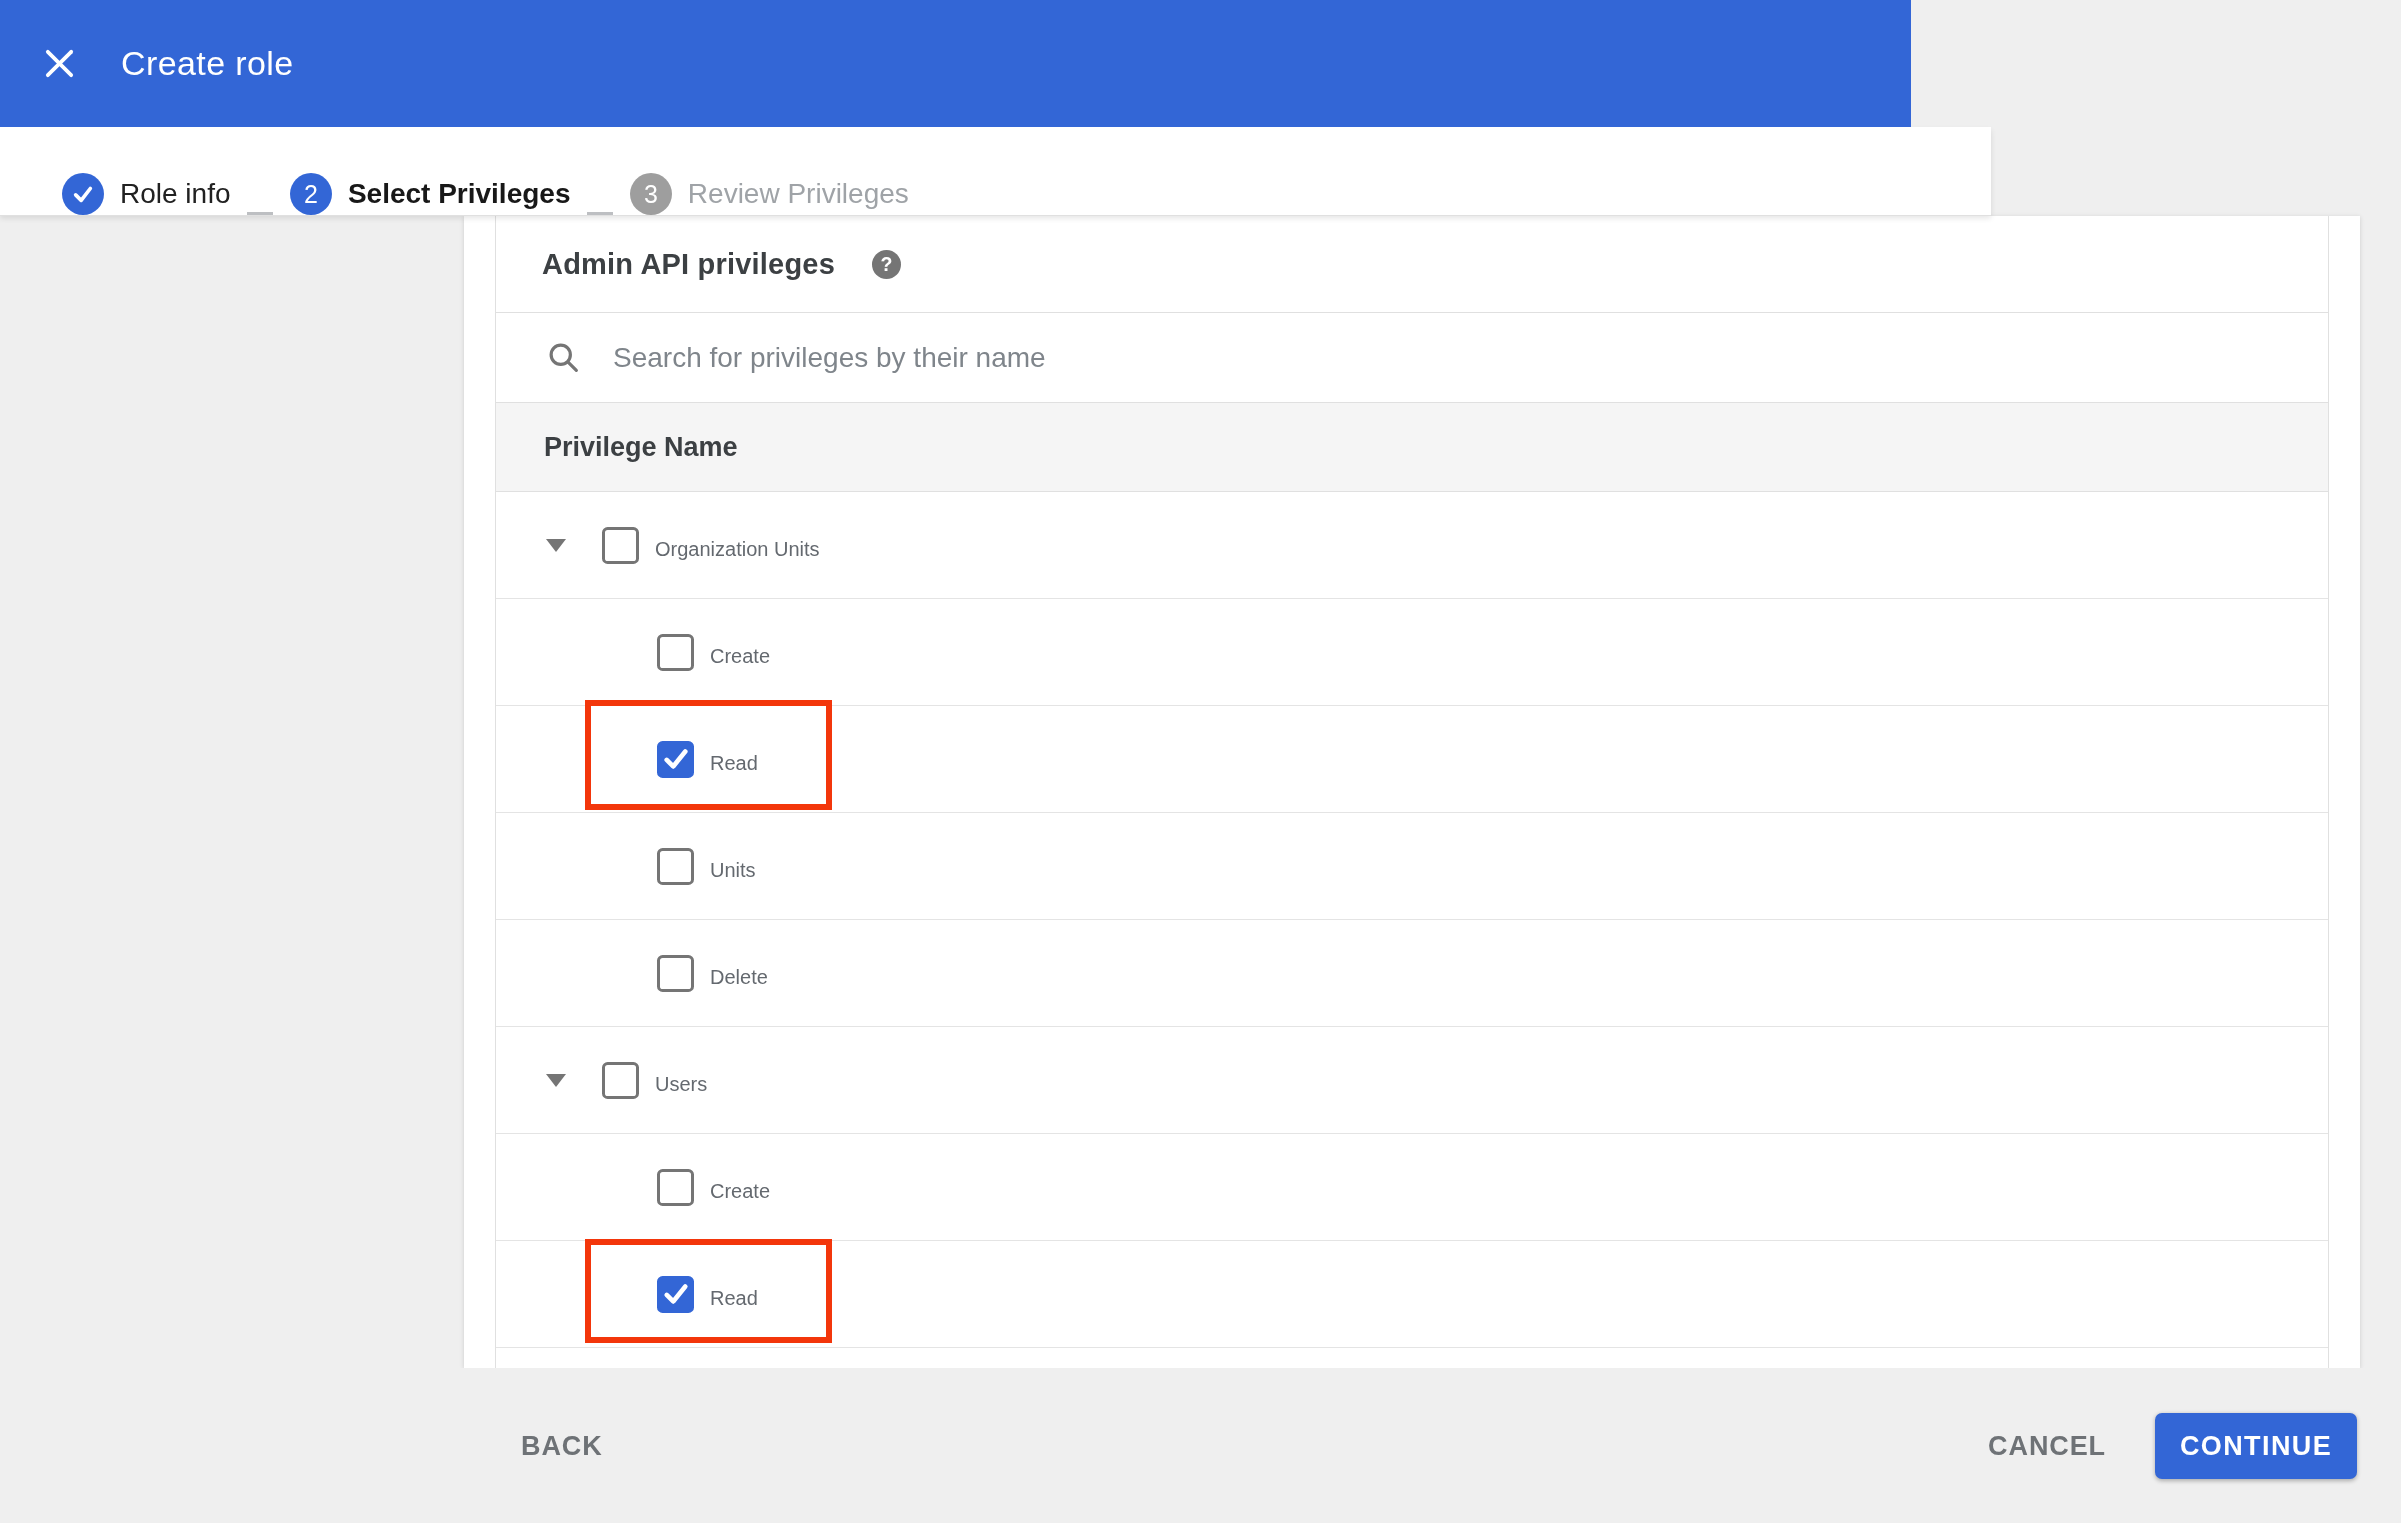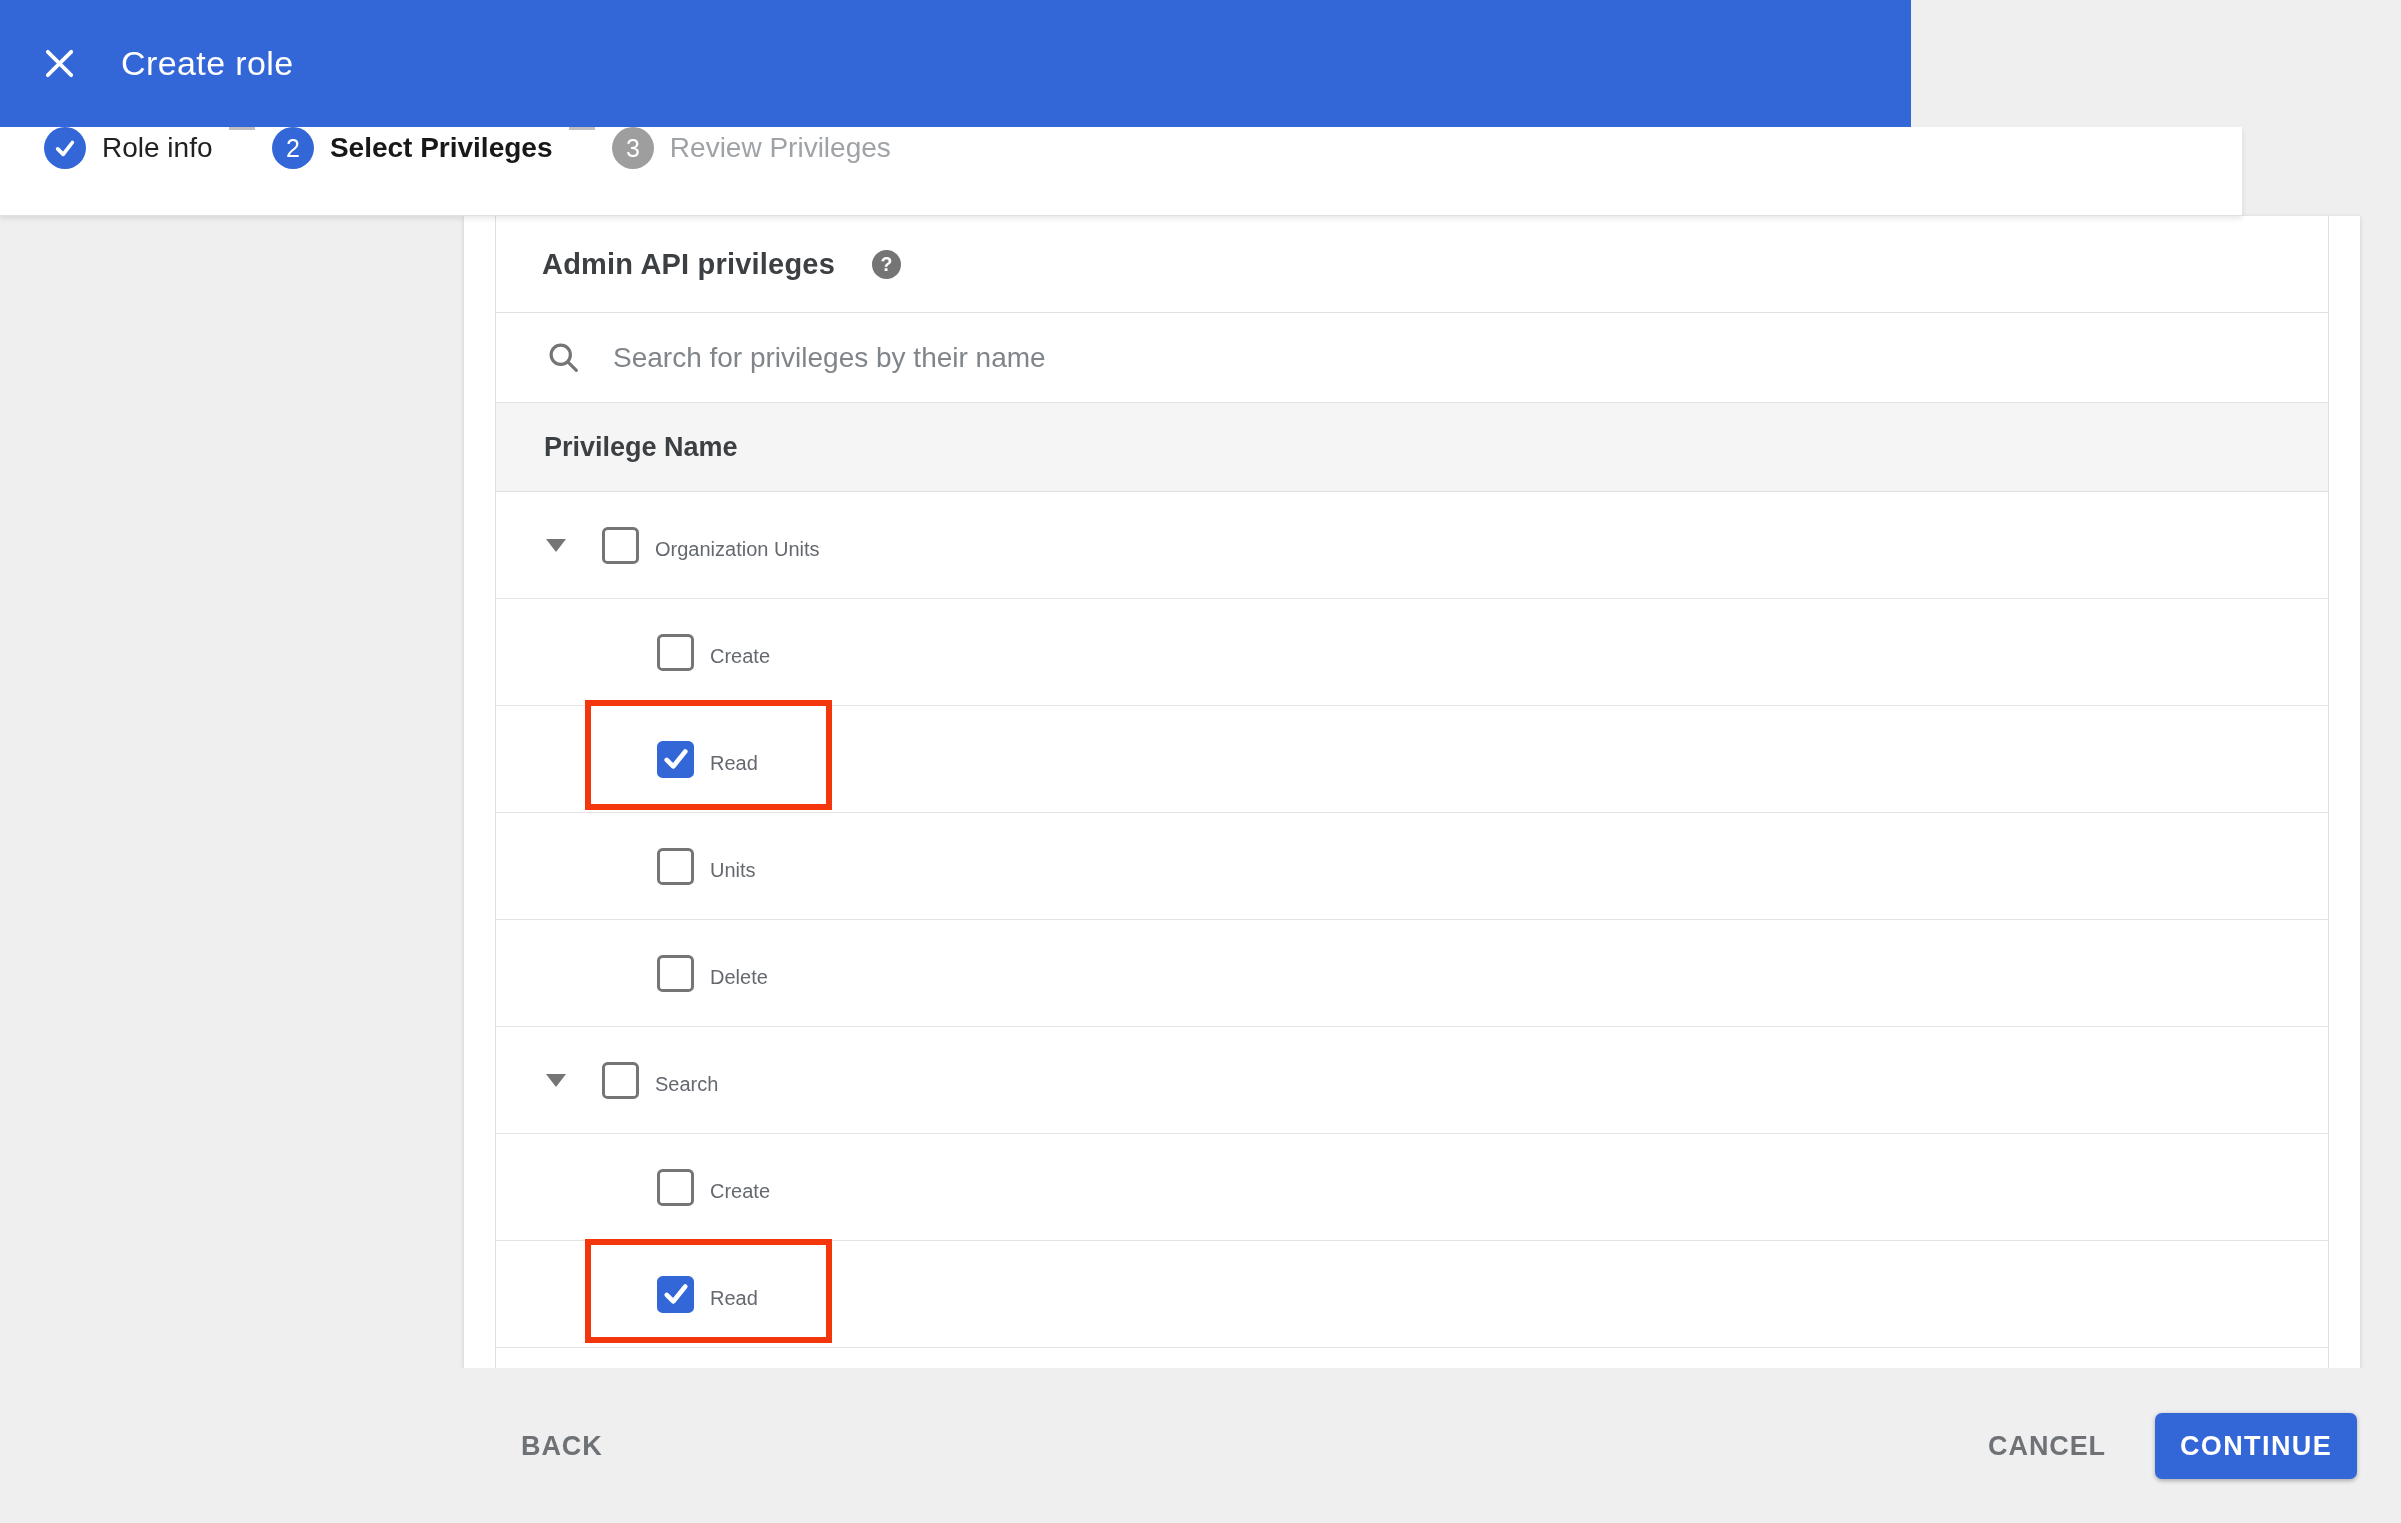--- a/index.html
+++ b/index.html
@@ -18,23 +18,23 @@
   .close-btn{
     margin-left:41px;width:37px;height:37px;background:none;border:none;
     display:flex;align-items:center;justify-content:center;cursor:pointer;padding:0;
   }
   .dialog-title{
     margin:0 0 0 43px;color:#ffffff;font-size:34px;font-weight:400;letter-spacing:0.4px;
   }
 
   
   .stepper{
-    position:absolute;left:0;top:127px;width:2242px;height:89px;background:#ffffff;
+    position:absolute;left:0;top:127px;width:1991px;height:89px;background:#ffffff;
     border-bottom:1.9px solid #e0e0e0;box-sizing:border-box;
-    display:flex;align-items:flex-start;padding-left:44px;z-index:20;
+    display:flex;align-items:flex-end;padding-left:62px;z-index:20;
     box-shadow:0 2.8px 5.6px rgba(0,0,0,.10);
   }
   .step{display:flex;align-items:center;gap:16px;background:none;border:none;padding:0;font-family:inherit;}
   .step-circle{
     width:42px;height:42px;border-radius:50%;background:#3366d6;color:#fff;
     display:flex;align-items:center;justify-content:center;font-size:25px;flex:0 0 auto;
   }
   .step-circle.inactive{background:#9e9e9e;}
   .step-label{font-size:28px;color:#212121;font-weight:400;white-space:nowrap;}
   .step-label.active{font-weight:700;color:#181818;}
@@ -194,21 +194,21 @@
           <span class="lbl">Units</span>
         </div>
         <div class="row child">
           <span class="cb"></span>
           <span class="lbl">Delete</span>
         </div>
 
         <div class="row parent">
           <span class="tri"></span>
           <span class="cb"></span>
-          <span class="lbl">Search</span>
+          <span class="lbl">Users</span>
         </div>
         <div class="row child">
           <span class="cb"></span>
           <span class="lbl">Create</span>
         </div>
         <div class="row child">
           <span class="cb checked">
             <svg width="26" height="26" viewBox="0 0 28 28">
               <polyline points="4,15 11,22 24,6" fill="none" stroke="#ffffff" stroke-width="5" stroke-linecap="round" stroke-linejoin="round"></polyline>
             </svg>

